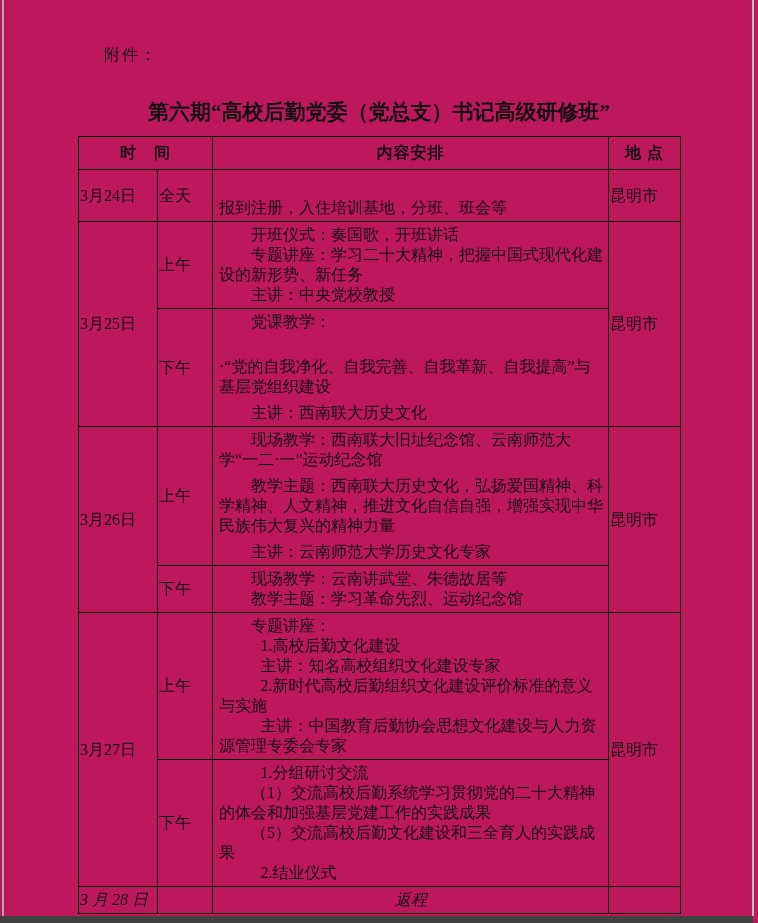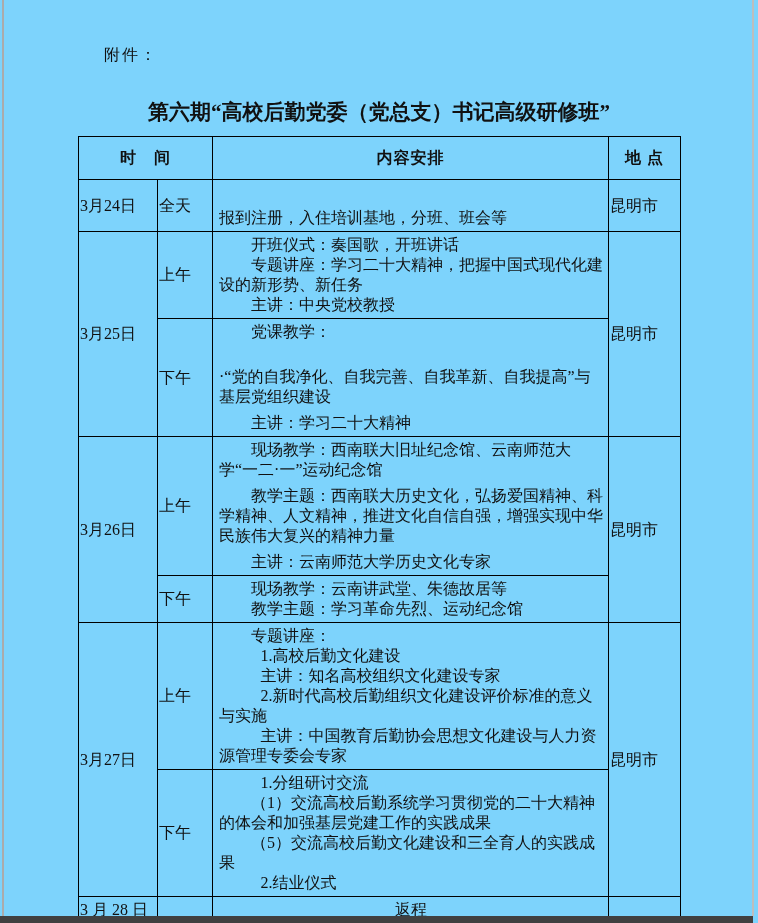--- a/index.html
+++ b/index.html
@@ -3,21 +3,21 @@
 <meta charset="utf-8">
 <style>
   * { margin: 0; padding: 0; box-sizing: border-box; }
   html, body { background: #e8e8e8; }
   body { font-family: "Liberation Serif", "DejaVu Serif", serif; color: #111; }
 
   .page {
     position: relative;
     width: 758px;
     height: 923px;
-    background: #7dd3fc;
+    background: #be185d;
     overflow: hidden;
   }
   
   .edge-left   { position: absolute; left: 2px;  top: 0; width: 2px; height: 923px; background: #ababab; }
   .edge-right  { position: absolute; left: 752px; top: 0; width: 2px; height: 916px; background: #bdbdbd; }
   .edge-bottom { position: absolute; left: 0; top: 916px; width: 753px; height: 7px; background: #404040; }
 
   .attachment {
     margin: 45px 0 0 104px;
     font-size: 16px;
@@ -48,34 +48,34 @@
   .schedule col.c3 { width: 396px; }
   .schedule col.c4 { width: 72px; }
 
   .schedule th, .schedule td {
     border: 1.5px solid #000;
     font-size: 16px;
     line-height: 20px;
     vertical-align: middle;
   }
   .schedule th {
-    height: 43px;
+    height: 33px;
     font-weight: 700;
     text-align: center;
     letter-spacing: 1px;
   }
   .c-date, .c-period, .c-loc {
     padding: 2px 1px;
   }
   .c-content {
     text-align: left;
     padding: 3px 5px 3px 6px;
   }
   .row-simple td { height: 33px; }
-  .row-last td { height: 17px; }
+  .row-last td { height: 17px; font-style: italic; }
 
   .c-content p { text-indent: 2em; }
   .c-content p.p0 { text-indent: 0; margin-top: 25px; }
   .c-content p.pnum { text-indent: 2.6em; }
   .c-content p.gap { margin-top: 6px; }
   .c-content p.center { text-indent: 0; text-align: center; }
 </style>
 </head>
 <body>
 
@@ -119,21 +119,21 @@
         <p>专题讲座：学习二十大精神，把握中国式现代化建设的新形势、新任务</p>
         <p>主讲：中央党校教授</p>
       </td>
       <td class="c-loc" rowspan="2">昆明市</td>
     </tr>
     <tr>
       <td class="c-period">下午</td>
       <td class="c-content">
         <p>党课教学：</p>
         <p class="p0">·“党的自我净化、自我完善、自我革新、自我提高”与基层党组织建设</p>
-        <p class="gap">主讲：学习二十大精神</p>
+        <p class="gap">主讲：西南联大历史文化</p>
       </td>
     </tr>
 
     <tr>
       <td class="c-date" rowspan="2">3月26日</td>
       <td class="c-period">上午</td>
       <td class="c-content">
         <p>现场教学：西南联大旧址纪念馆、云南师范大学“一二·一”运动纪念馆</p>
         <p class="gap">教学主题：西南联大历史文化，弘扬爱国精神、科学精神、人文精神，推进文化自信自强，增强实现中华民族伟大复兴的精神力量</p>
         <p class="gap">主讲：云南师范大学历史文化专家</p>

